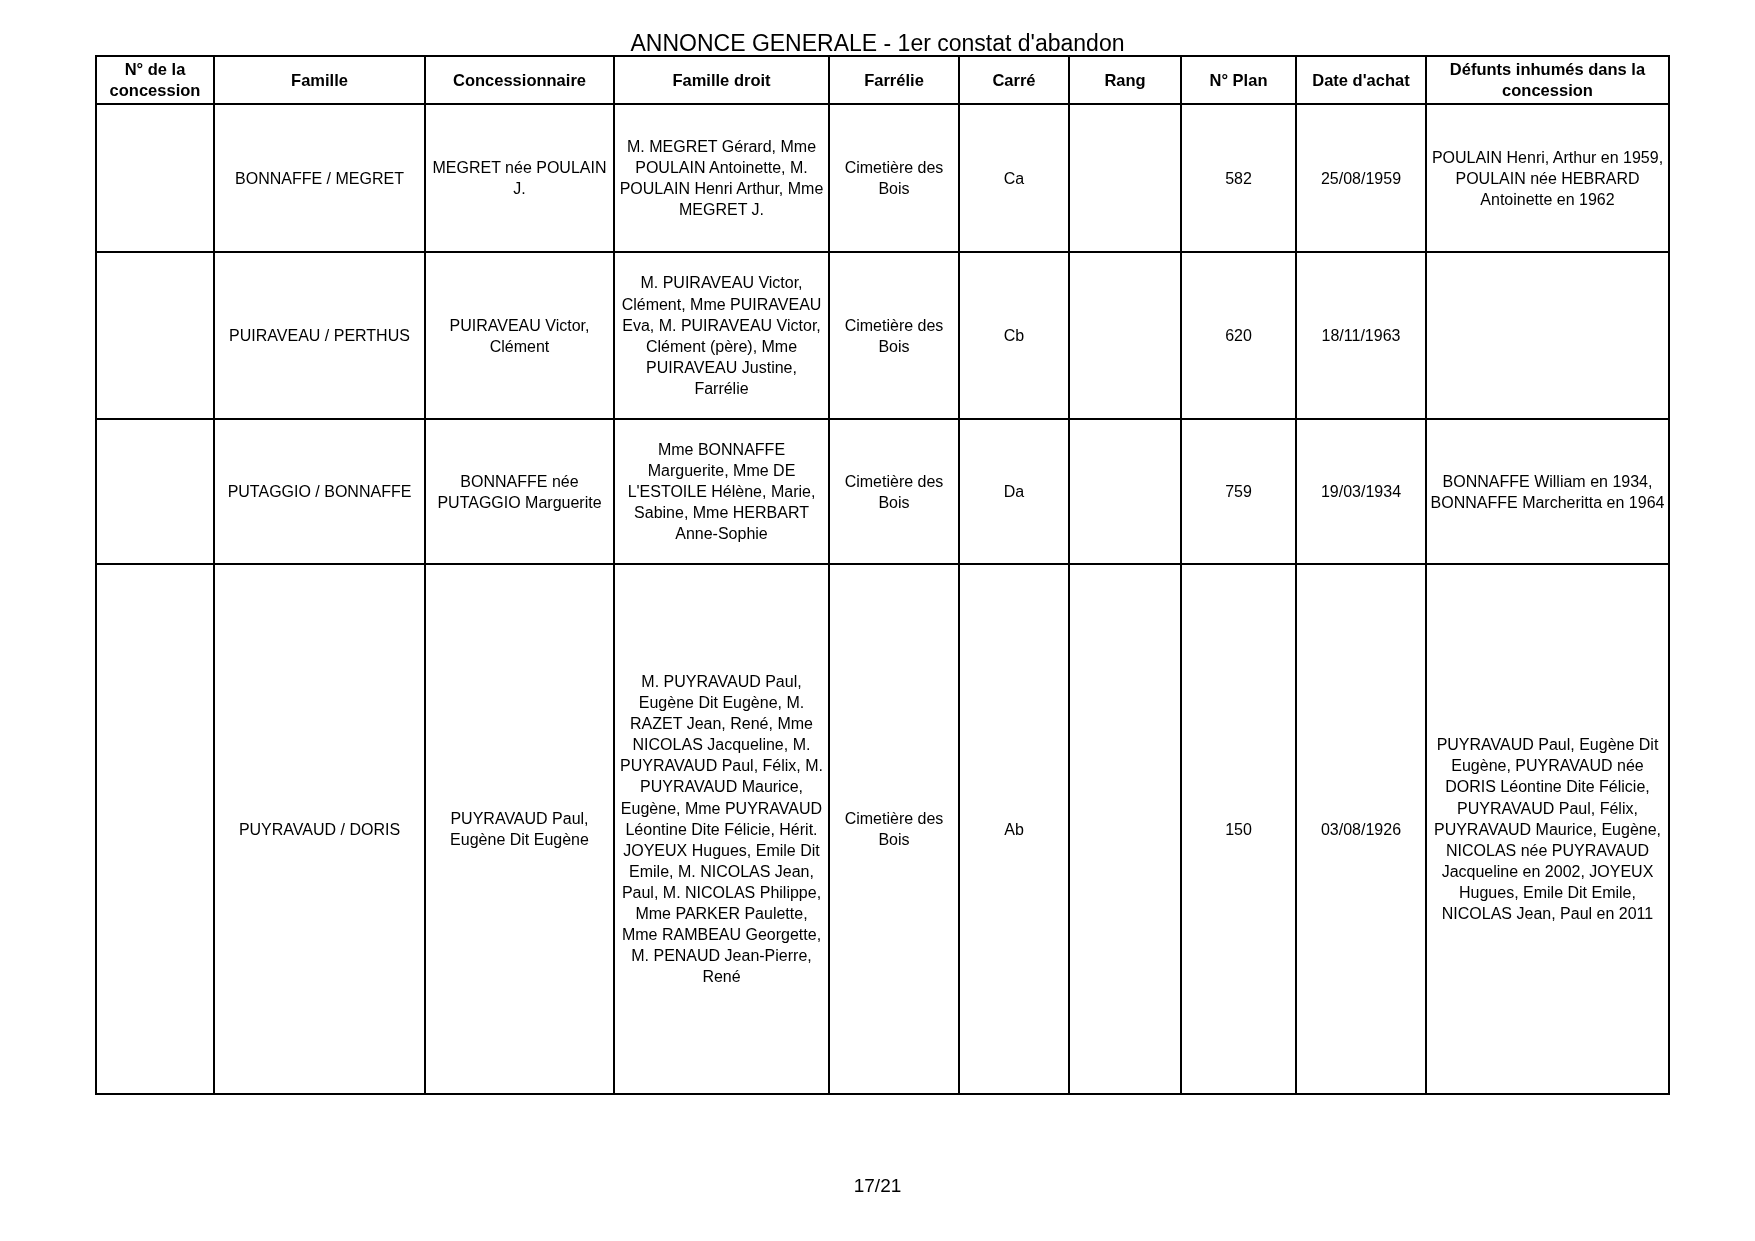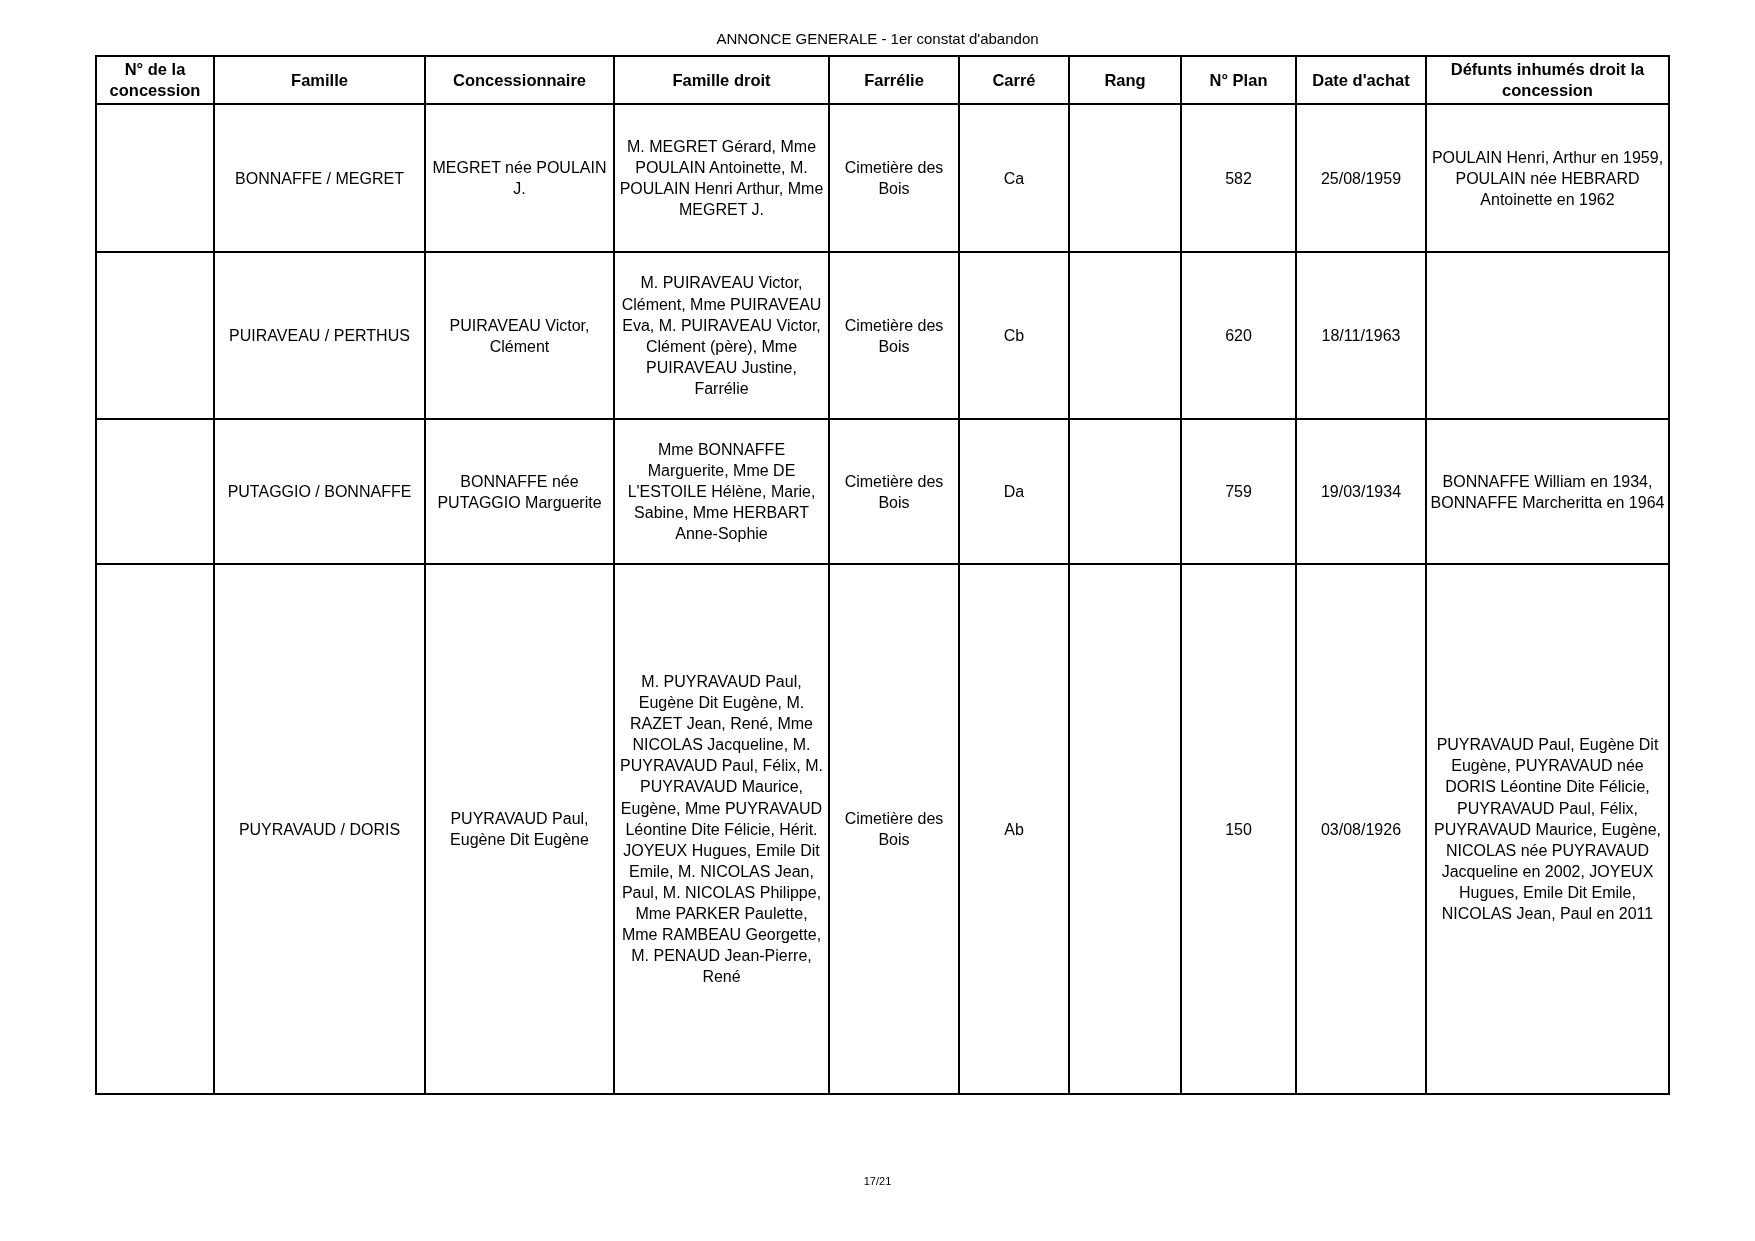--- a/index.html
+++ b/index.html
@@ -15,21 +15,21 @@
     width: 1755px;
     height: 1241px;
     background: #ffffff;
   }
   .doc-title {
     position: absolute;
     top: 30px;
     left: 0;
     width: 100%;
     text-align: center;
-    font-size: 15px;
+    font-size: 23px;
     color: #000000;
   }
   table.main-table {
     position: absolute;
     top: 55px;
     left: 95px;
     width: 1573px;
     border-collapse: collapse;
     table-layout: fixed;
   }
@@ -53,21 +53,21 @@
   tr.row-0 { height: 148px; }
   tr.row-1 { height: 167px; }
   tr.row-2 { height: 145px; }
   tr.row-3 { height: 530px; }
   .page-number {
     position: absolute;
     top: 1175px;
     left: 0;
     width: 100%;
     text-align: center;
-    font-size: 11px;
+    font-size: 19px;
   }
 </style>
 </head>
 <body>
 
 <div class="page">
 
   <div class="doc-title">ANNONCE GENERALE - 1er constat d'abandon</div>
 
   <table class="main-table">
@@ -87,21 +87,21 @@
       <tr class="header-row">
         <th>N° de la concession</th>
         <th>Famille</th>
         <th>Concessionnaire</th>
         <th>Famille droit</th>
         <th>Farrélie</th>
         <th>Carré</th>
         <th>Rang</th>
         <th>N° Plan</th>
         <th>Date d'achat</th>
-        <th>Défunts inhumés droit la concession</th>
+        <th>Défunts inhumés dans la concession</th>
       </tr>
     </thead>
     <tbody>
       <tr class="row-0">
         <td></td>
         <td>BONNAFFE / MEGRET</td>
         <td>MEGRET née POULAIN J.</td>
         <td>M. MEGRET Gérard, Mme POULAIN Antoinette, M. POULAIN Henri Arthur, Mme MEGRET J.</td>
         <td>Cimetière des Bois</td>
         <td>Ca</td>

